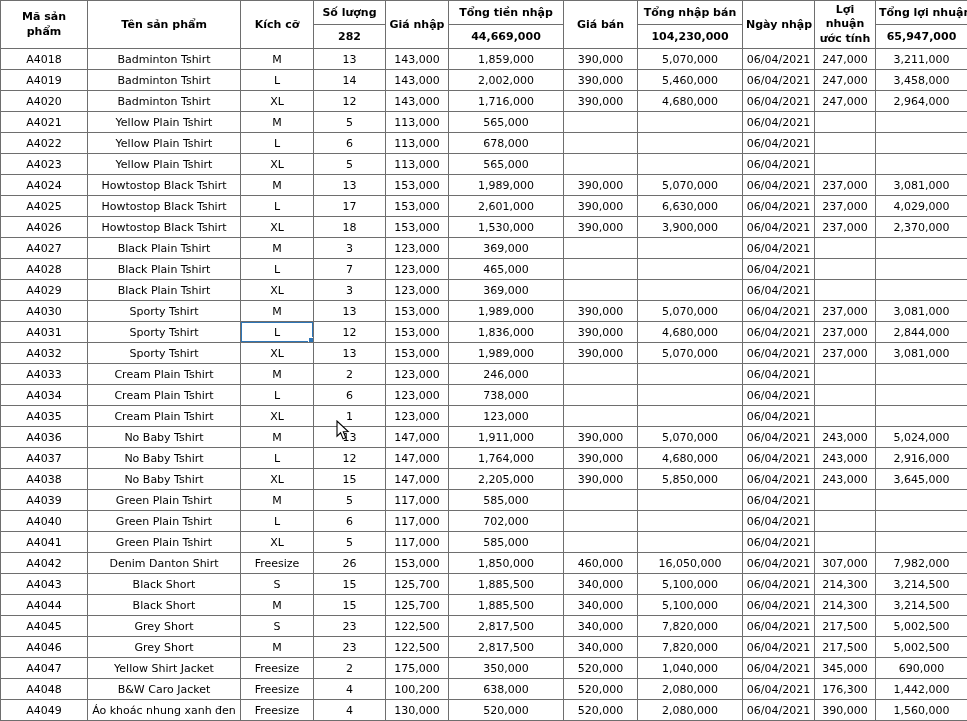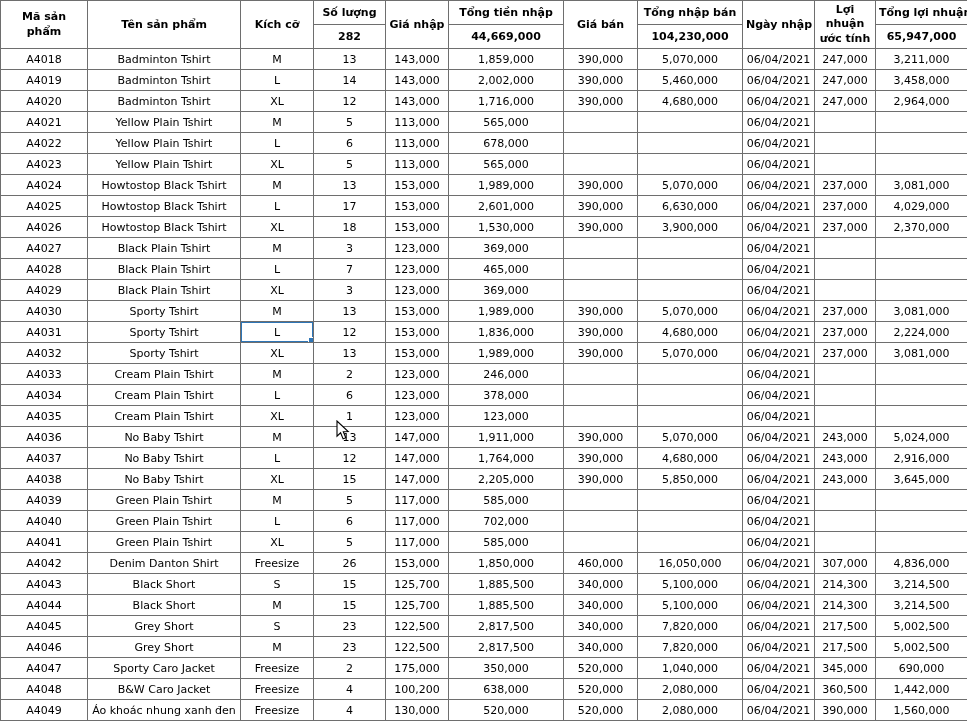--- a/index.html
+++ b/index.html
@@ -249,21 +249,21 @@
         <td>A4031</td>
         <td>Sporty Tshirt</td>
         <td class="selected">L</td>
         <td>12</td>
         <td>153,000</td>
         <td>1,836,000</td>
         <td>390,000</td>
         <td>4,680,000</td>
         <td>06/04/2021</td>
         <td>237,000</td>
-        <td>2,224,000</td>
+        <td>2,844,000</td>
       </tr>
       <tr>
         <td>A4032</td>
         <td>Sporty Tshirt</td>
         <td>XL</td>
         <td>13</td>
         <td>153,000</td>
         <td>1,989,000</td>
         <td>390,000</td>
         <td>5,070,000</td>
@@ -283,21 +283,21 @@
         <td>06/04/2021</td>
         <td></td>
         <td></td>
       </tr>
       <tr>
         <td>A4034</td>
         <td>Cream Plain Tshirt</td>
         <td>L</td>
         <td>6</td>
         <td>123,000</td>
-        <td>378,000</td>
+        <td>738,000</td>
         <td></td>
         <td></td>
         <td>06/04/2021</td>
         <td></td>
         <td></td>
       </tr>
       <tr>
         <td>A4035</td>
         <td>Cream Plain Tshirt</td>
         <td>XL</td>
@@ -392,21 +392,21 @@
         <td>A4042</td>
         <td>Denim Danton Shirt</td>
         <td>Freesize</td>
         <td>26</td>
         <td>153,000</td>
         <td>1,850,000</td>
         <td>460,000</td>
         <td>16,050,000</td>
         <td>06/04/2021</td>
         <td>307,000</td>
-        <td>4,836,000</td>
+        <td>7,982,000</td>
       </tr>
       <tr>
         <td>A4043</td>
         <td>Black Short</td>
         <td>S</td>
         <td>15</td>
         <td>125,700</td>
         <td>1,885,500</td>
         <td>340,000</td>
         <td>5,100,000</td>
@@ -448,42 +448,42 @@
         <td>122,500</td>
         <td>2,817,500</td>
         <td>340,000</td>
         <td>7,820,000</td>
         <td>06/04/2021</td>
         <td>217,500</td>
         <td>5,002,500</td>
       </tr>
       <tr>
         <td>A4047</td>
-        <td>Sporty Caro Jacket</td>
+        <td>Yellow Shirt Jacket</td>
         <td>Freesize</td>
         <td>2</td>
         <td>175,000</td>
         <td>350,000</td>
         <td>520,000</td>
         <td>1,040,000</td>
         <td>06/04/2021</td>
         <td>345,000</td>
         <td>690,000</td>
       </tr>
       <tr>
         <td>A4048</td>
         <td>B&amp;W Caro Jacket</td>
         <td>Freesize</td>
         <td>4</td>
         <td>100,200</td>
         <td>638,000</td>
         <td>520,000</td>
         <td>2,080,000</td>
         <td>06/04/2021</td>
-        <td>360,500</td>
+        <td>176,300</td>
         <td>1,442,000</td>
       </tr>
       <tr>
         <td>A4049</td>
         <td>Áo khoác nhung xanh đen</td>
         <td>Freesize</td>
         <td>4</td>
         <td>130,000</td>
         <td>520,000</td>
         <td>520,000</td>

